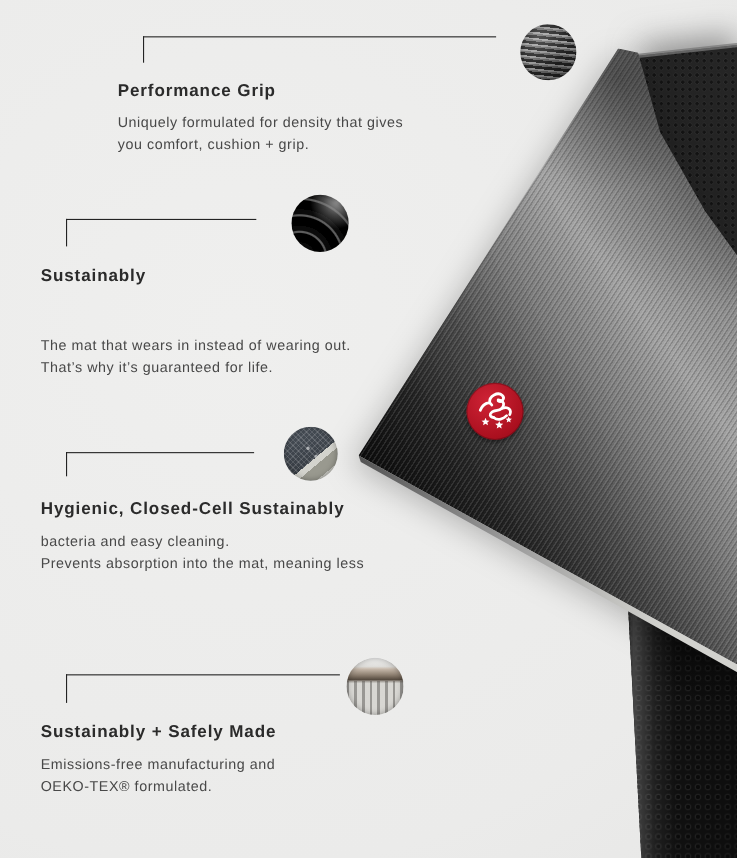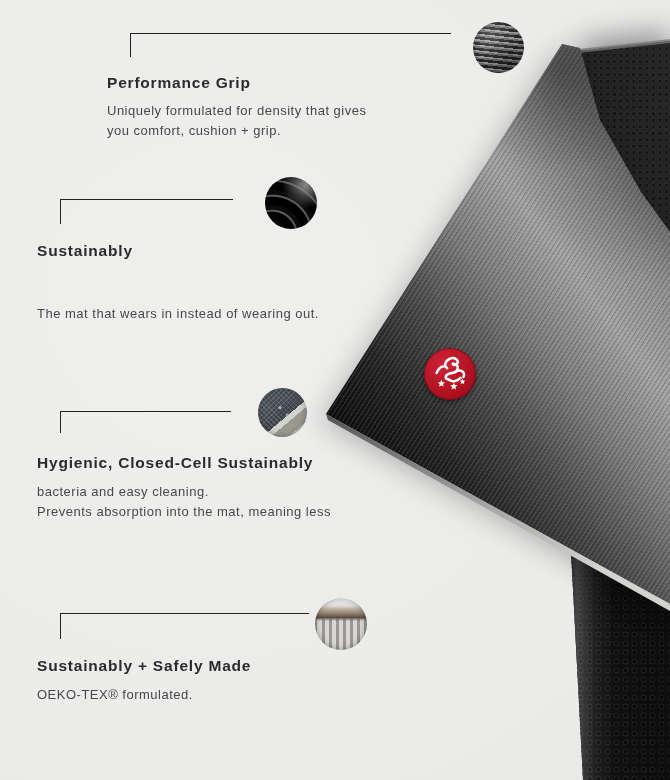--- a/index.html
+++ b/index.html
@@ -145,35 +145,37 @@
       <div>you comfort, cushion + grip.</div>
     </div>
   </section>
 
   <section>
     <div class="bracket b2"></div>
     <div class="swatch s2"></div>
     <h3 class="f-title t2">Sustainably</h3>
     <div class="f-body p2">
       <div>The mat that wears in instead of wearing out.</div>
+      <div>That’s why it’s guaranteed for life.</div>
     </div>
   </section>
 
   <section>
     <div class="bracket b3"></div>
     <div class="swatch s3"></div>
     <h3 class="f-title t3">Hygienic, Closed-Cell Sustainably</h3>
     <div class="f-body p3">
       <div>bacteria and easy cleaning.</div>
       <div>Prevents absorption into the mat, meaning less</div>
     </div>
   </section>
 
   <section>
     <div class="bracket b4"></div>
     <div class="swatch s4"></div>
     <h3 class="f-title t4">Sustainably + Safely Made</h3>
     <div class="f-body p4">
+      <div>Emissions-free manufacturing and</div>
       <div>OEKO-TEX® formulated.</div>
     </div>
   </section>
 
 </div>
 
 </body></html>

